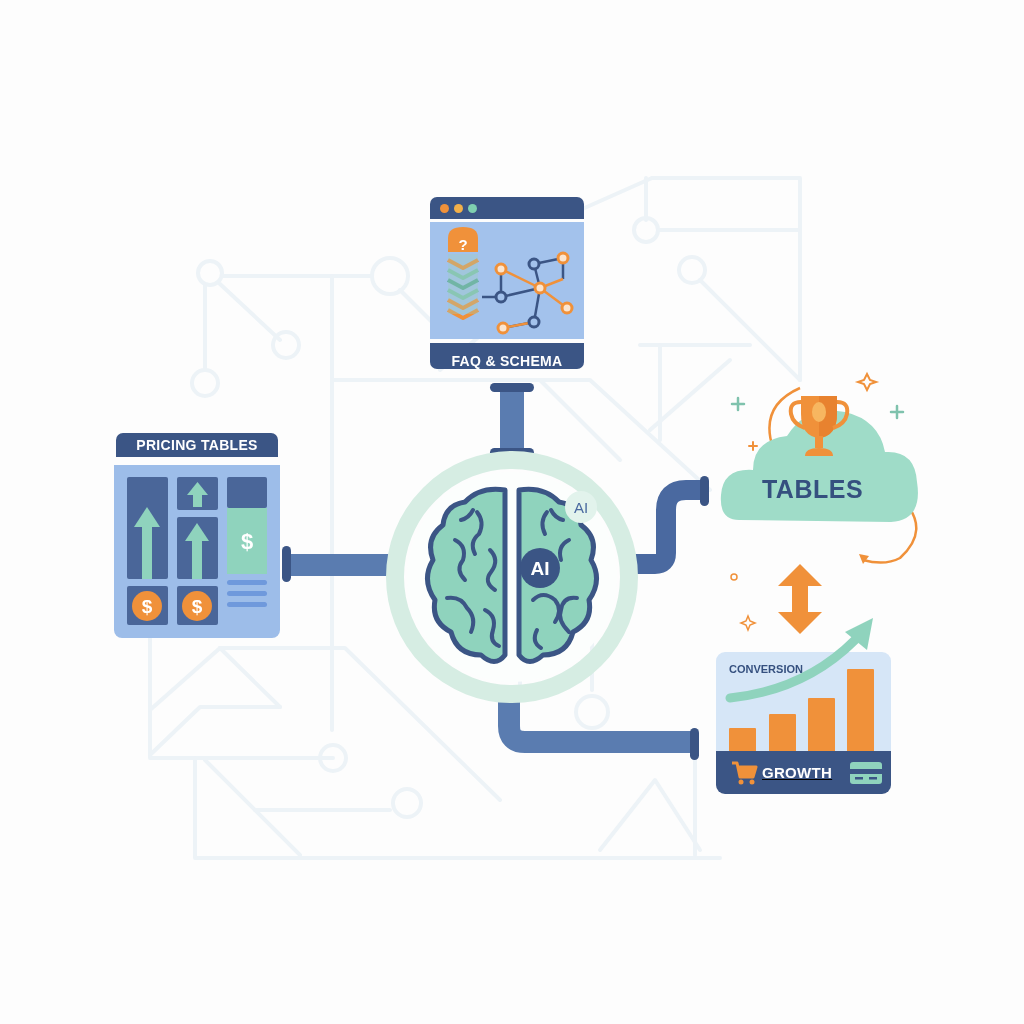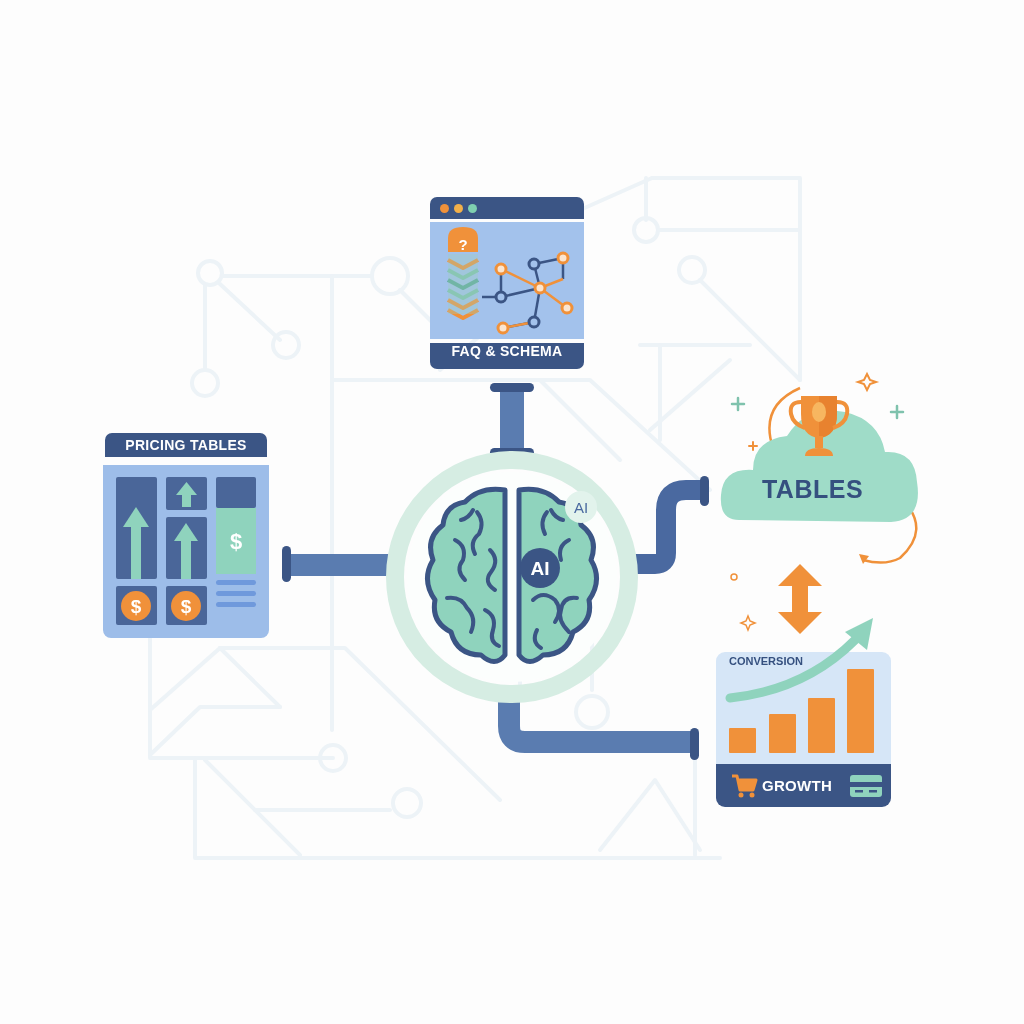--- a/index.html
+++ b/index.html
@@ -175,26 +175,26 @@
           <circle cx="73" cy="106" r="5"></circle>
         </g>
         <g fill="#a3c2ec" stroke="#3b5585" stroke-width="3">
           <circle cx="104" cy="42" r="5"></circle>
           <circle cx="71" cy="75" r="5"></circle>
           <circle cx="104" cy="100" r="5"></circle>
         </g>
       </g>
     </svg>
   </div>
-  <div style="height:26px; background:#3b5585; margin-top:4px; border-radius:0 0 7px 7px; display:flex; align-items:flex-start; justify-content:center;">
+  <div style="height:26px; background:#3b5585; margin-top:4px; border-radius:0 0 7px 7px; display:flex; align-items:flex-end; justify-content:center;">
     <span class="label card-title" style="font-size:14px;">FAQ &amp; SCHEMA</span>
   </div>
 </div>
 
-<div class="abs" style="left:103px; top:433px; width:166px; height:205px;">
+<div class="abs" style="left:114px; top:433px; width:166px; height:205px;">
   <div style="height:24px; background:#3b5585; border-radius:7px 7px 0 0; display:flex; align-items:center; justify-content:center; margin:0 2px;">
     <span class="label card-title" style="font-size:14px;">PRICING TABLES</span>
   </div>
   <div style="position:absolute; top:32px; left:0; width:166px; height:173px; background:#9dbde9; border-radius:0 0 8px 8px;">
     <svg width="166" height="173" viewBox="0 0 166 173">
 
       <rect x="13" y="12" width="41" height="102" rx="2" fill="#4a6699"></rect>
       <g fill="#8fd3bd">
         <rect x="28" y="60" width="10" height="54"></rect>
         <polygon points="20,62 33,42 46,62"></polygon>
@@ -271,29 +271,29 @@
 <svg class="abs" style="left:770px; top:560px;" width="60" height="80" viewBox="0 0 60 80">
   <polygon points="30,4 52,26 38,26 38,52 52,52 30,74 8,52 22,52 22,26 8,26" fill="#f0913a"></polygon>
 </svg>
 <svg class="abs" style="left:725px; top:570px;" width="40" height="70" viewBox="0 0 40 70">
   <circle cx="9" cy="7" r="3" fill="none" stroke="#f0913a" stroke-width="1.5"></circle>
   <path d="M23 46 L25 51 L30 53 L25 55 L23 60 L21 55 L16 53 L21 51 Z" fill="none" stroke="#f0913a" stroke-width="1.5"></path>
 </svg>
 
 <div class="abs" style="left:716px; top:652px; width:175px; height:158px;">
   <div style="position:absolute; left:0; top:0; width:175px; height:115px; background:#d6e6f7; border-radius:9px 9px 0 0;">
-    <span class="card-title" style="position:absolute; left:13px; top:3px; font-size:11px; color:#35507f;">CONVERSION</span>
+    <span class="card-title" style="position:absolute; left:13px; top:11px; font-size:11px; color:#35507f;">CONVERSION</span>
     <svg width="175" height="115" viewBox="0 0 175 115" style="position:absolute; left:0; top:0;">
       <rect x="13" y="76" width="27" height="25" rx="1" fill="#f0913a"></rect>
       <rect x="53" y="62" width="27" height="39" rx="1" fill="#f0913a"></rect>
       <rect x="92" y="46" width="27" height="55" rx="1" fill="#f0913a"></rect>
       <rect x="131" y="17" width="27" height="84" rx="1" fill="#f0913a"></rect>
     </svg>
   </div>
-  <div style="position:absolute; left:0; top:112px; width:175px; height:43px; background:#3b5585; border-radius:0 0 9px 9px; display:flex; align-items:center;">
+  <div style="position:absolute; left:0; top:99px; width:175px; height:43px; background:#3b5585; border-radius:0 0 9px 9px; display:flex; align-items:center;text-decoration:underline;">
     <svg width="28" height="26" viewBox="0 0 28 26" style="margin-left:14px;">
       <path d="M2 3 H7 L10 17 H23 L26 7 H8" fill="none" stroke="#f0913a" stroke-width="3" stroke-linejoin="round"></path>
       <rect x="9" y="8" width="15" height="8" fill="#f0913a"></rect>
       <circle cx="11" cy="22" r="2.5" fill="#f0913a"></circle>
       <circle cx="22" cy="22" r="2.5" fill="#f0913a"></circle>
     </svg>
     <span class="label card-title" style="font-size:15px; margin-left:4px;">GROWTH</span>
     <svg width="32" height="22" viewBox="0 0 32 22" style="margin-left:18px;">
       <rect x="0" y="0" width="32" height="22" rx="3" fill="#8fd3bd"></rect>
       <rect x="0" y="7" width="32" height="5" fill="#3b5585"></rect>

